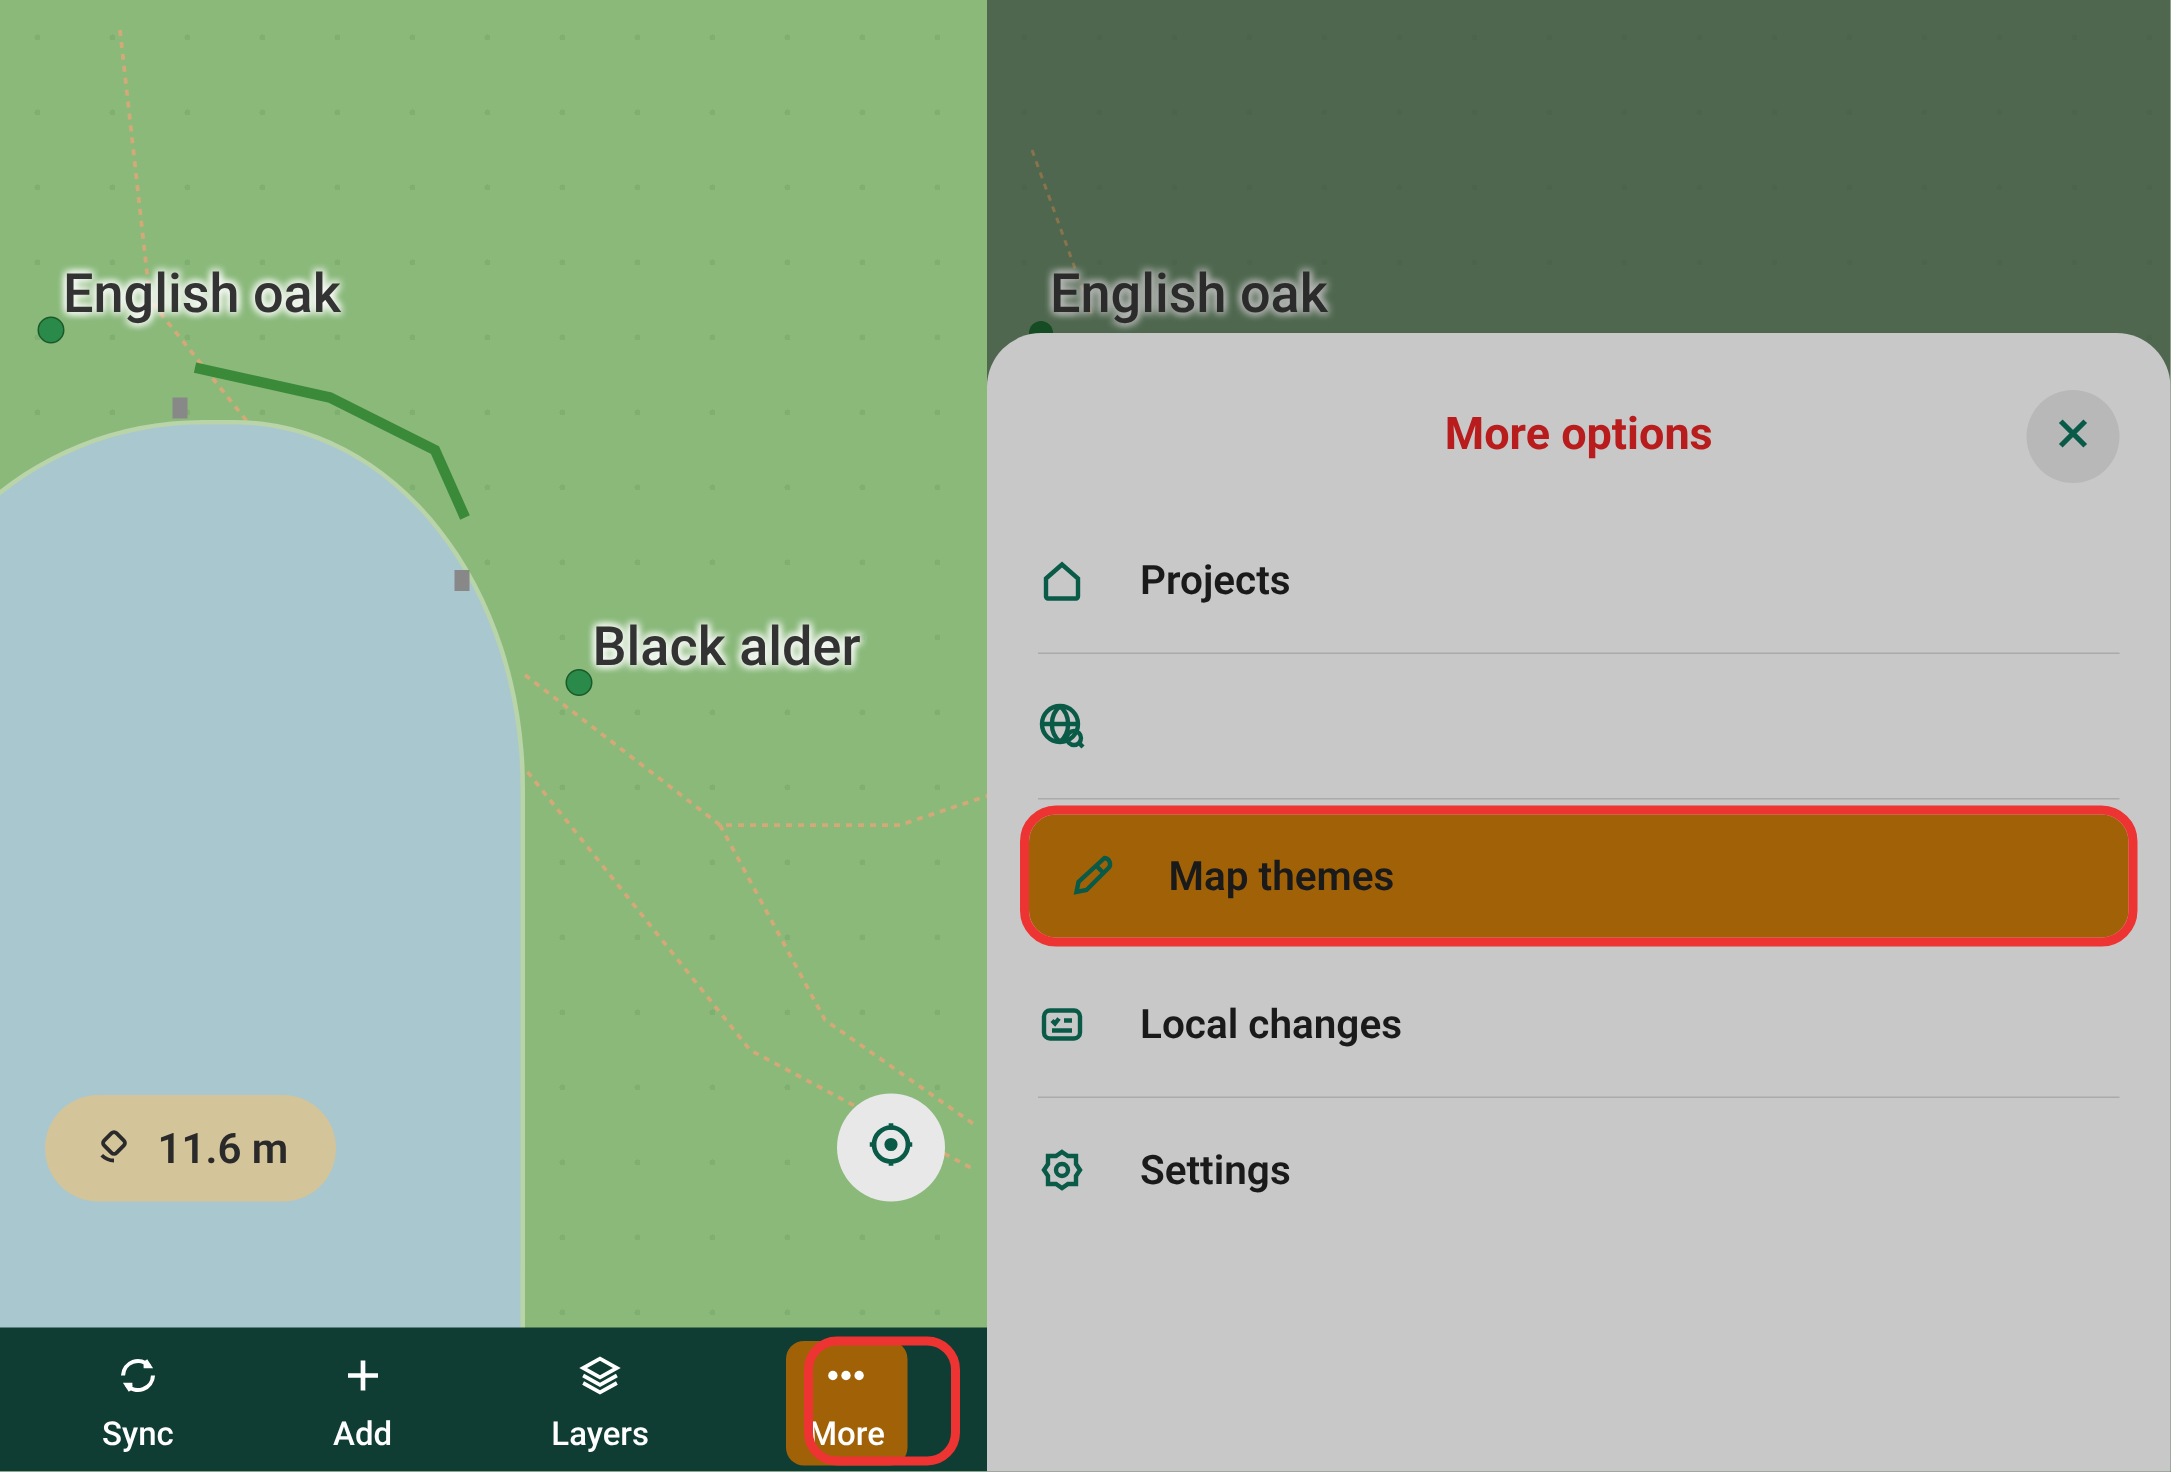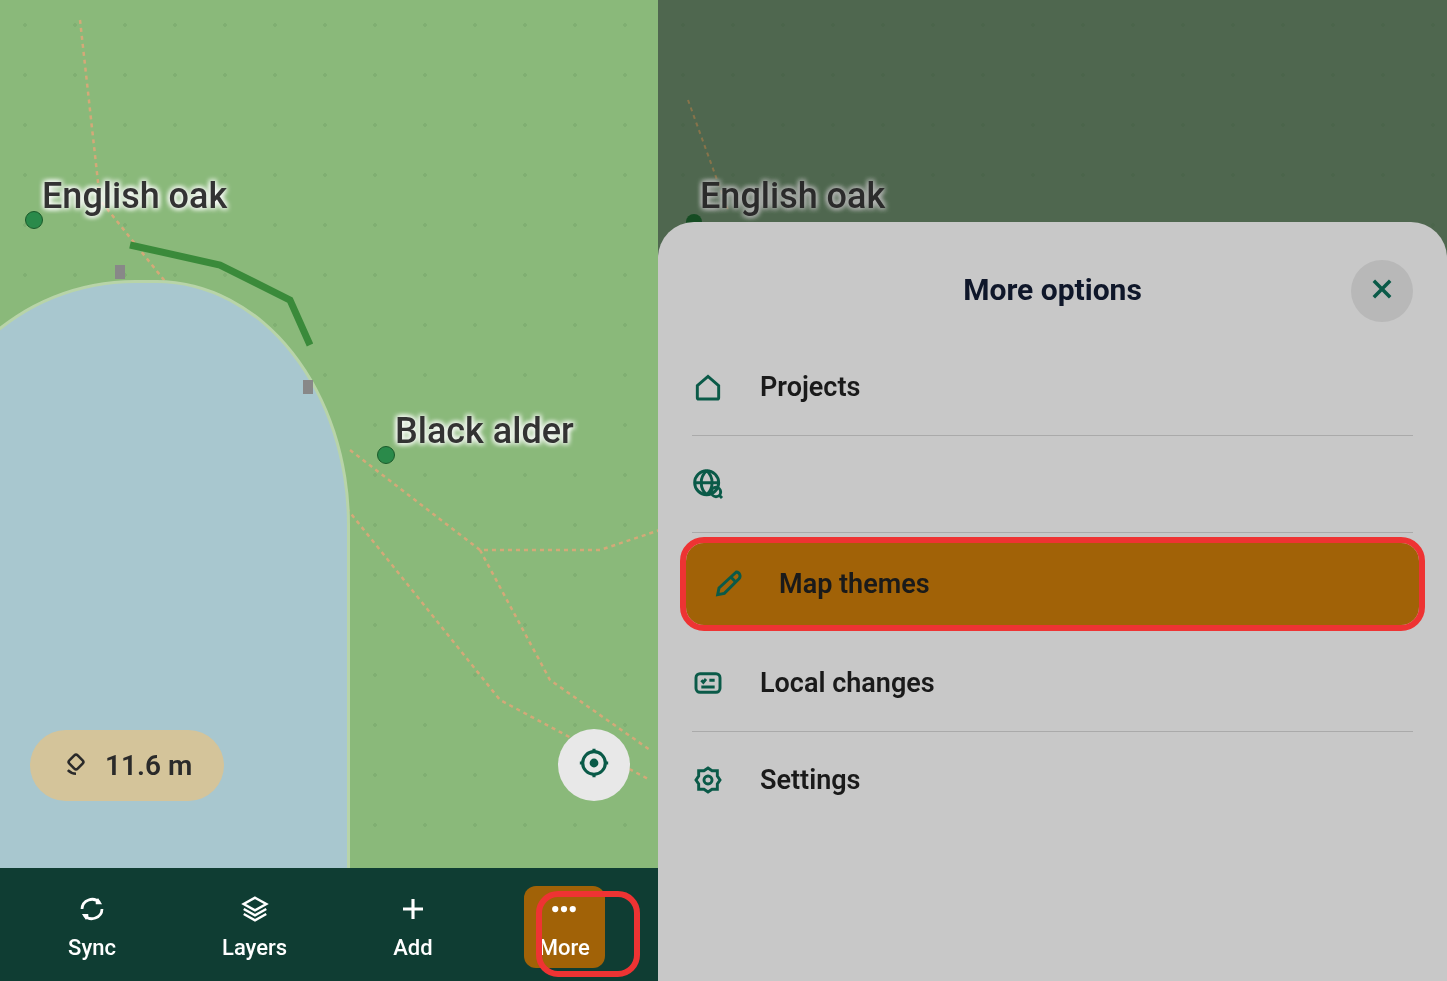--- a/index.html
+++ b/index.html
@@ -114,21 +114,21 @@
       border-radius: 50%;
       display: flex;
       align-items: center;
       justify-content: center;
     }
     .bottom-nav {
       position: absolute;
       bottom: 0;
       left: 0;
       right: 0;
-      height: 113px;
+      height: 96px;
       background: #0f3d33;
       display: flex;
       align-items: center;
       justify-content: space-around;
       padding: 5px 15px 0;
     }
     .nav-item {
       display: flex;
       flex-direction: column;
       align-items: center;
@@ -193,21 +193,21 @@
     .panel-header {
       display: flex;
       align-items: center;
       justify-content: center;
       position: relative;
       padding: 20px 0 32px;
     }
     .panel-title {
       font-size: 30px;
       font-weight: 700;
-      color: #0f172a;
+      color: #b91c1c;
     }
     .close-btn {
       position: absolute;
       right: 0;
       top: 8px;
       width: 62px;
       height: 62px;
       background: #b8b8b8;
       border-radius: 50%;
       display: flex;
@@ -304,35 +304,35 @@
       <span>
         <svg width="30" height="30" viewBox="0 0 24 24" style="stroke:#fff;stroke-width:2.2;fill:none">
           <path d="M 4 12 a 8 8 0 0 1 14 -5 M 20 12 a 8 8 0 0 1 -14 5"></path>
           <path d="M 16 4 l 2 3 l -3 0 M 8 20 l -2 -3 l 3 0" fill="#fff"></path>
         </svg>
       </span>
       <span>Sync</span>
     </div>
     <div class="nav-item">
       <span>
+        <svg width="30" height="30" viewBox="0 0 24 24" style="stroke:#fff;stroke-width:2.5;fill:none">
+          <path d="M 12 4 v 16 M 4 12 h 16"></path>
+        </svg>
+      </span>
+      <span>Add</span>
+    </div>
+    <div class="nav-item">
+      <span>
         <svg width="30" height="30" viewBox="0 0 24 24" style="stroke:#fff;stroke-width:2;fill:none">
           <path d="M 12 3 L 21 8 L 12 13 L 3 8 Z"></path>
           <path d="M 3 12 L 12 17 L 21 12"></path>
           <path d="M 3 16 L 12 21 L 21 16"></path>
         </svg>
       </span>
       <span>Layers</span>
-    </div>
-    <div class="nav-item">
-      <span>
-        <svg width="30" height="30" viewBox="0 0 24 24" style="stroke:#fff;stroke-width:2.5;fill:none">
-          <path d="M 12 4 v 16 M 4 12 h 16"></path>
-        </svg>
-      </span>
-      <span>Add</span>
     </div>
     <div class="nav-item active">
       <span>
         <svg width="30" height="30" viewBox="0 0 24 24" style="fill:#fff">
           <circle cx="5" cy="12" r="2.5"></circle>
           <circle cx="12" cy="12" r="2.5"></circle>
           <circle cx="19" cy="12" r="2.5"></circle>
         </svg>
       </span>
       <span>More</span>

